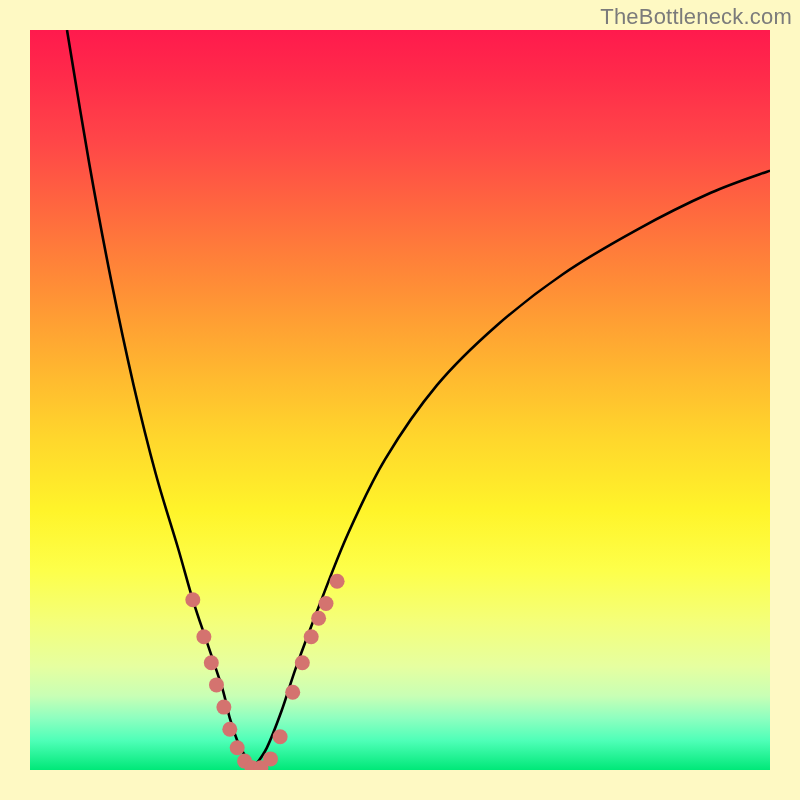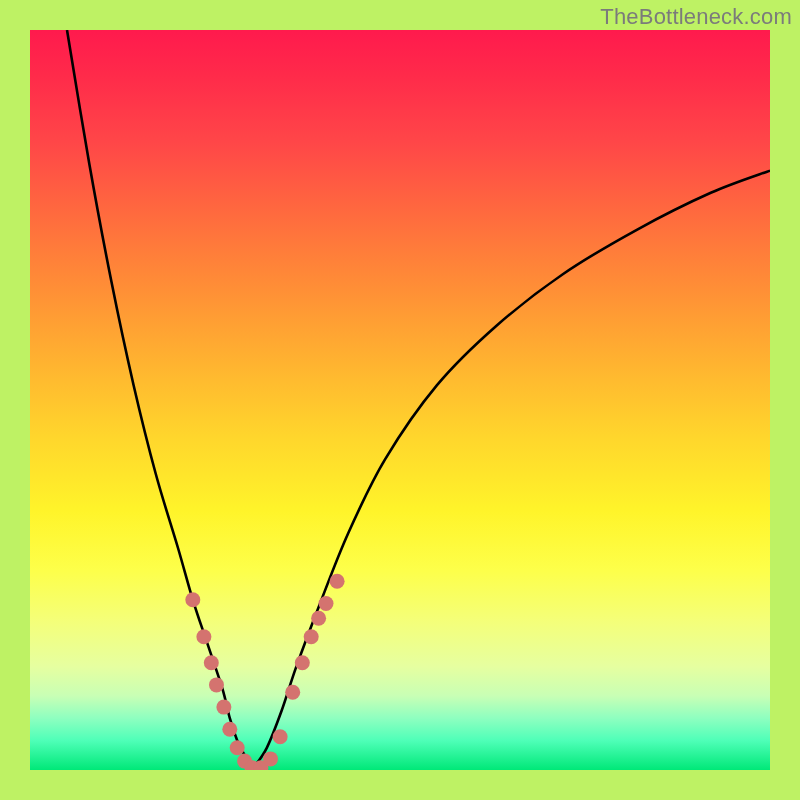--- a/index.html
+++ b/index.html
@@ -2,21 +2,21 @@
 <html><head>
 <meta charset="utf-8">
 <style>
   * { margin: 0; padding: 0; box-sizing: border-box; }
   html, body { width: 800px; height: 800px; overflow: hidden; background: #000; font-family: Arial, Helvetica, sans-serif; }
 
   .frame {
     position: absolute;
     left: 0; top: 0;
     width: 800px; height: 800px;
-    background: #bef264;
+    background: #fef9c3;
   }
 
   .plot {
     position: absolute;
     left: 30px; top: 30px;
     width: 740px; height: 740px;
     
     background: linear-gradient(to bottom,
       #ff1a4d 0%,
       #ff2a4a 6%,

